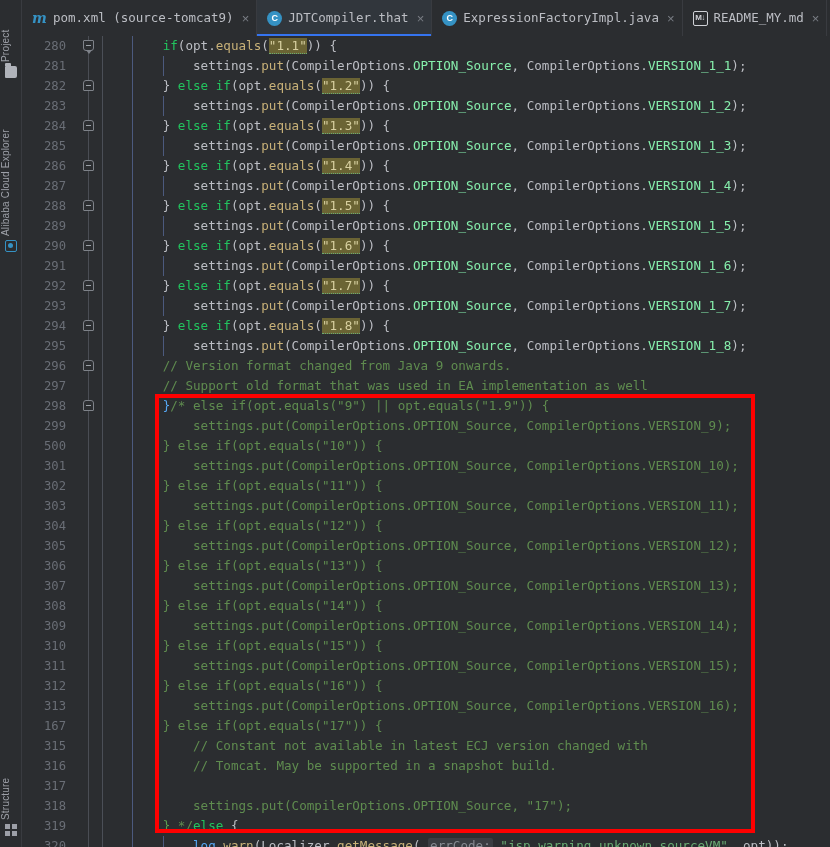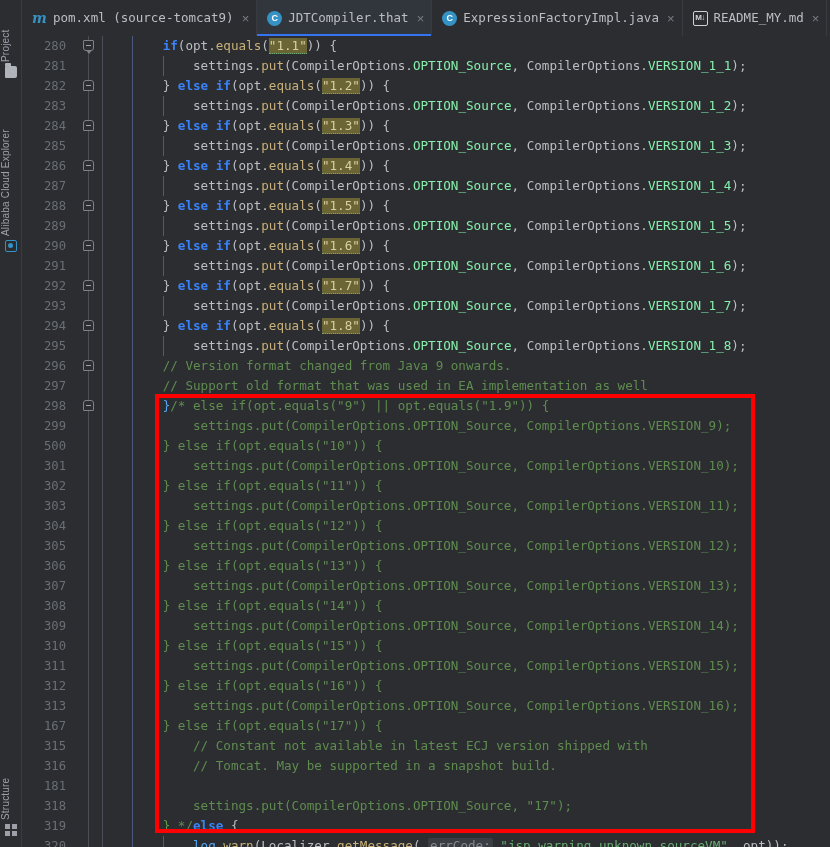--- a/index.html
+++ b/index.html
@@ -252,21 +252,21 @@
     white-space: pre;
   }
 
   
   .iguide {
     position: absolute;
     width: 1px;
     background: #4b4f57;
   }
   .iguide.blue { background: #4c5a7e; }
-  .kw2  { color: #3b82f6; font-weight: 700; }
+  .kw2  { color: #22c55e; font-weight: 400; }
   .plain{ color: #bcbec4; }
   .fn   { color: #c8b178; }
   .stat { color: #86efac; }
   .str  { color: #6aab73; }
   .cmt  { color: #5f8c4f; }
   .grn  { color: #5a9e4f; }
   .hint { color: #868a91; background:#3a3d42; border-radius:2px; padding:0 2px;}
   .blue { color: #56a8f5; }
 
   .strhl {
@@ -377,23 +377,23 @@
         <div class="row"><span class="lnum">305</span><span class="gutterline"></span><span class="iguide" style="left: 80px; top: 0px; height: 20px;"></span><span class="iguide blue" style="left: 110.32px; top: 0px; height: 20px;"></span><span class="code"><span class="plain">            </span><span class="cmt">settings.put(CompilerOptions.OPTION_Source, CompilerOptions.VERSION_12);</span></span></div>
         <div class="row"><span class="lnum">306</span><span class="gutterline"></span><span class="iguide" style="left: 80px; top: 0px; height: 20px;"></span><span class="iguide blue" style="left: 110.32px; top: 0px; height: 20px;"></span><span class="code"><span class="plain">        </span><span class="cmt">} else if(opt.equals("13")) {</span></span></div>
         <div class="row"><span class="lnum">307</span><span class="gutterline"></span><span class="iguide" style="left: 80px; top: 0px; height: 20px;"></span><span class="iguide blue" style="left: 110.32px; top: 0px; height: 20px;"></span><span class="code"><span class="plain">            </span><span class="cmt">settings.put(CompilerOptions.OPTION_Source, CompilerOptions.VERSION_13);</span></span></div>
         <div class="row"><span class="lnum">308</span><span class="gutterline"></span><span class="iguide" style="left: 80px; top: 0px; height: 20px;"></span><span class="iguide blue" style="left: 110.32px; top: 0px; height: 20px;"></span><span class="code"><span class="plain">        </span><span class="cmt">} else if(opt.equals("14")) {</span></span></div>
         <div class="row"><span class="lnum">309</span><span class="gutterline"></span><span class="iguide" style="left: 80px; top: 0px; height: 20px;"></span><span class="iguide blue" style="left: 110.32px; top: 0px; height: 20px;"></span><span class="code"><span class="plain">            </span><span class="cmt">settings.put(CompilerOptions.OPTION_Source, CompilerOptions.VERSION_14);</span></span></div>
         <div class="row"><span class="lnum">310</span><span class="gutterline"></span><span class="iguide" style="left: 80px; top: 0px; height: 20px;"></span><span class="iguide blue" style="left: 110.32px; top: 0px; height: 20px;"></span><span class="code"><span class="plain">        </span><span class="cmt">} else if(opt.equals("15")) {</span></span></div>
         <div class="row"><span class="lnum">311</span><span class="gutterline"></span><span class="iguide" style="left: 80px; top: 0px; height: 20px;"></span><span class="iguide blue" style="left: 110.32px; top: 0px; height: 20px;"></span><span class="code"><span class="plain">            </span><span class="cmt">settings.put(CompilerOptions.OPTION_Source, CompilerOptions.VERSION_15);</span></span></div>
         <div class="row"><span class="lnum">312</span><span class="gutterline"></span><span class="iguide" style="left: 80px; top: 0px; height: 20px;"></span><span class="iguide blue" style="left: 110.32px; top: 0px; height: 20px;"></span><span class="code"><span class="plain">        </span><span class="cmt">} else if(opt.equals("16")) {</span></span></div>
         <div class="row"><span class="lnum">313</span><span class="gutterline"></span><span class="iguide" style="left: 80px; top: 0px; height: 20px;"></span><span class="iguide blue" style="left: 110.32px; top: 0px; height: 20px;"></span><span class="code"><span class="plain">            </span><span class="cmt">settings.put(CompilerOptions.OPTION_Source, CompilerOptions.VERSION_16);</span></span></div>
         <div class="row"><span class="lnum">167</span><span class="gutterline"></span><span class="iguide" style="left: 80px; top: 0px; height: 20px;"></span><span class="iguide blue" style="left: 110.32px; top: 0px; height: 20px;"></span><span class="code"><span class="plain">        </span><span class="cmt">} else if(opt.equals("17")) {</span></span></div>
-        <div class="row"><span class="lnum">315</span><span class="gutterline"></span><span class="iguide" style="left: 80px; top: 0px; height: 20px;"></span><span class="iguide blue" style="left: 110.32px; top: 0px; height: 20px;"></span><span class="code"><span class="plain">            </span><span class="cmt">// Constant not available in latest ECJ version shipped with</span></span></div>
+        <div class="row"><span class="lnum">315</span><span class="gutterline"></span><span class="iguide" style="left: 80px; top: 0px; height: 20px;"></span><span class="iguide blue" style="left: 110.32px; top: 0px; height: 20px;"></span><span class="code"><span class="plain">            </span><span class="cmt">// Constant not available in latest ECJ version changed with</span></span></div>
         <div class="row"><span class="lnum">316</span><span class="gutterline"></span><span class="iguide" style="left: 80px; top: 0px; height: 20px;"></span><span class="iguide blue" style="left: 110.32px; top: 0px; height: 20px;"></span><span class="code"><span class="plain">            </span><span class="cmt">// Tomcat. May be supported in a snapshot build.</span></span></div>
-        <div class="row"><span class="lnum">181</span><span class="gutterline"></span><span class="iguide" style="left: 80px; top: 0px; height: 20px;"></span><span class="iguide blue" style="left: 110.32px; top: 0px; height: 20px;"></span></div>
+        <div class="row"><span class="lnum">317</span><span class="gutterline"></span><span class="iguide" style="left: 80px; top: 0px; height: 20px;"></span><span class="iguide blue" style="left: 110.32px; top: 0px; height: 20px;"></span></div>
         <div class="row"><span class="lnum">318</span><span class="gutterline"></span><span class="iguide" style="left: 80px; top: 0px; height: 20px;"></span><span class="iguide blue" style="left: 110.32px; top: 0px; height: 20px;"></span><span class="code"><span class="plain">            </span><span class="cmt">settings.put(CompilerOptions.OPTION_Source, "17");</span></span></div>
         <div class="row"><span class="lnum">319</span><span class="gutterline"></span><span class="iguide" style="left: 80px; top: 0px; height: 20px;"></span><span class="iguide blue" style="left: 110.32px; top: 0px; height: 20px;"></span><span class="code"><span class="plain">        </span><span class="grn">} </span><span class="cmt">*/</span><span class="kw2">else</span><span class="plain"> {</span></span></div>
         <div class="row"><span class="lnum">320</span><span class="gutterline"></span><span class="iguide" style="left: 80px; top: 0px; height: 20px;"></span><span class="iguide blue" style="left: 110.32px; top: 0px; height: 20px;"></span><span class="iguide blue" style="left: 140.64px; top: 0px; height: 20px;"></span><span class="code"><span class="plain">            </span><span class="blue">log</span><span class="plain">.</span><span class="fn">warn</span><span class="plain">(Localizer.</span><span class="fn">getMessage</span><span class="plain">( </span><span class="hint">errCode:</span><span class="plain"> </span><span class="str">"jsp.warning.unknown.sourceVM"</span><span class="plain">, opt));</span></span></div>
       </div>
     <div class="redbox" id="redbox" style="left: 133px; top: 358px; width: 600px; height: 439px; border-color: rgb(255, 0, 0);"></div>
   </div>
 
   <div class="vscroll">
     <div class="thumb"></div>
   </div>

